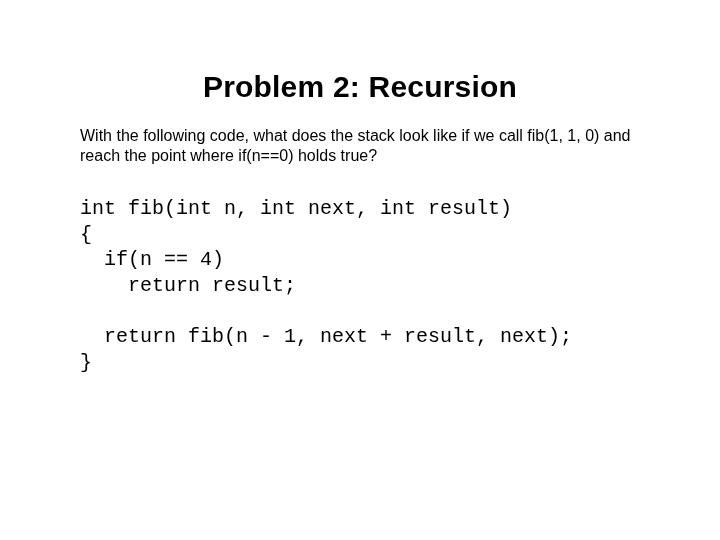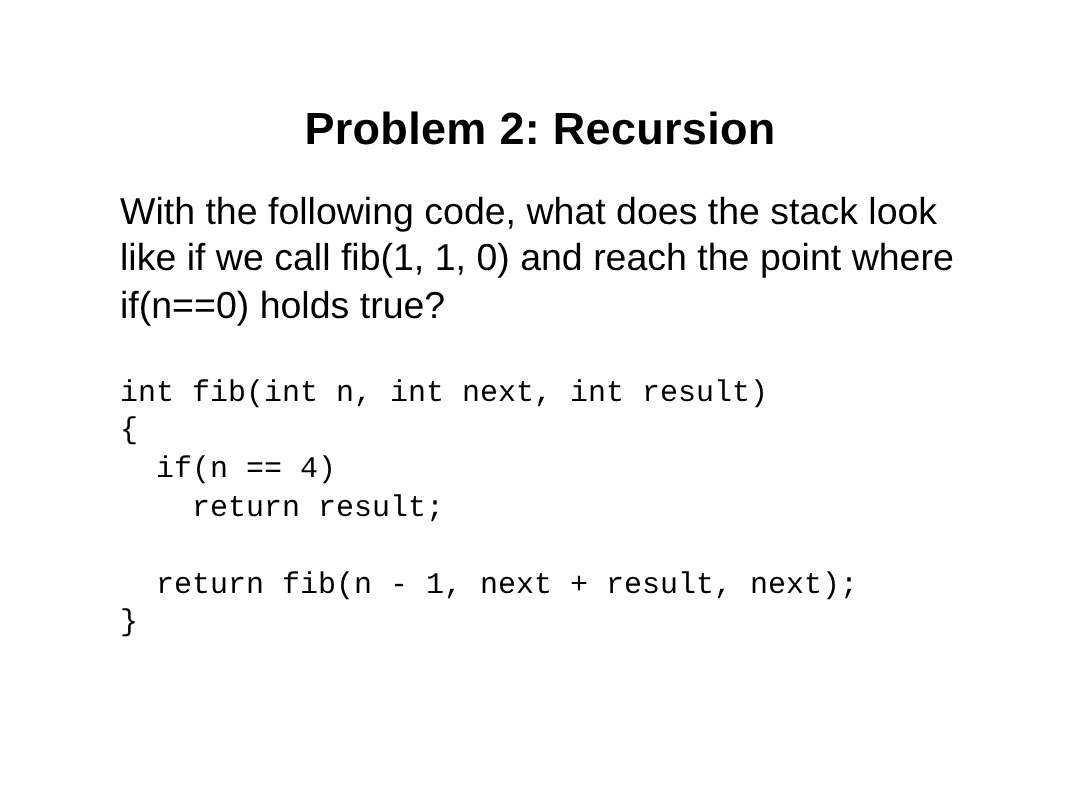--- a/index.html
+++ b/index.html
@@ -18,21 +18,21 @@
     padding: 70px 80px 12px 80px;
   }
   .title {
     text-align: center;
     font-weight: bold;
     font-size: 30px;
     margin: 0 0 22px 0;
     letter-spacing: 0.2px;
   }
   .question {
-    font-size: 25px;
+    font-size: 16px;
     line-height: 1.25;
     margin: 0 0 30px 0;
   }
   .code {
     font-family: "Courier New", Courier, monospace;
     font-size: 20px;
     line-height: 1.28;
     white-space: pre;
   }
 </style>

